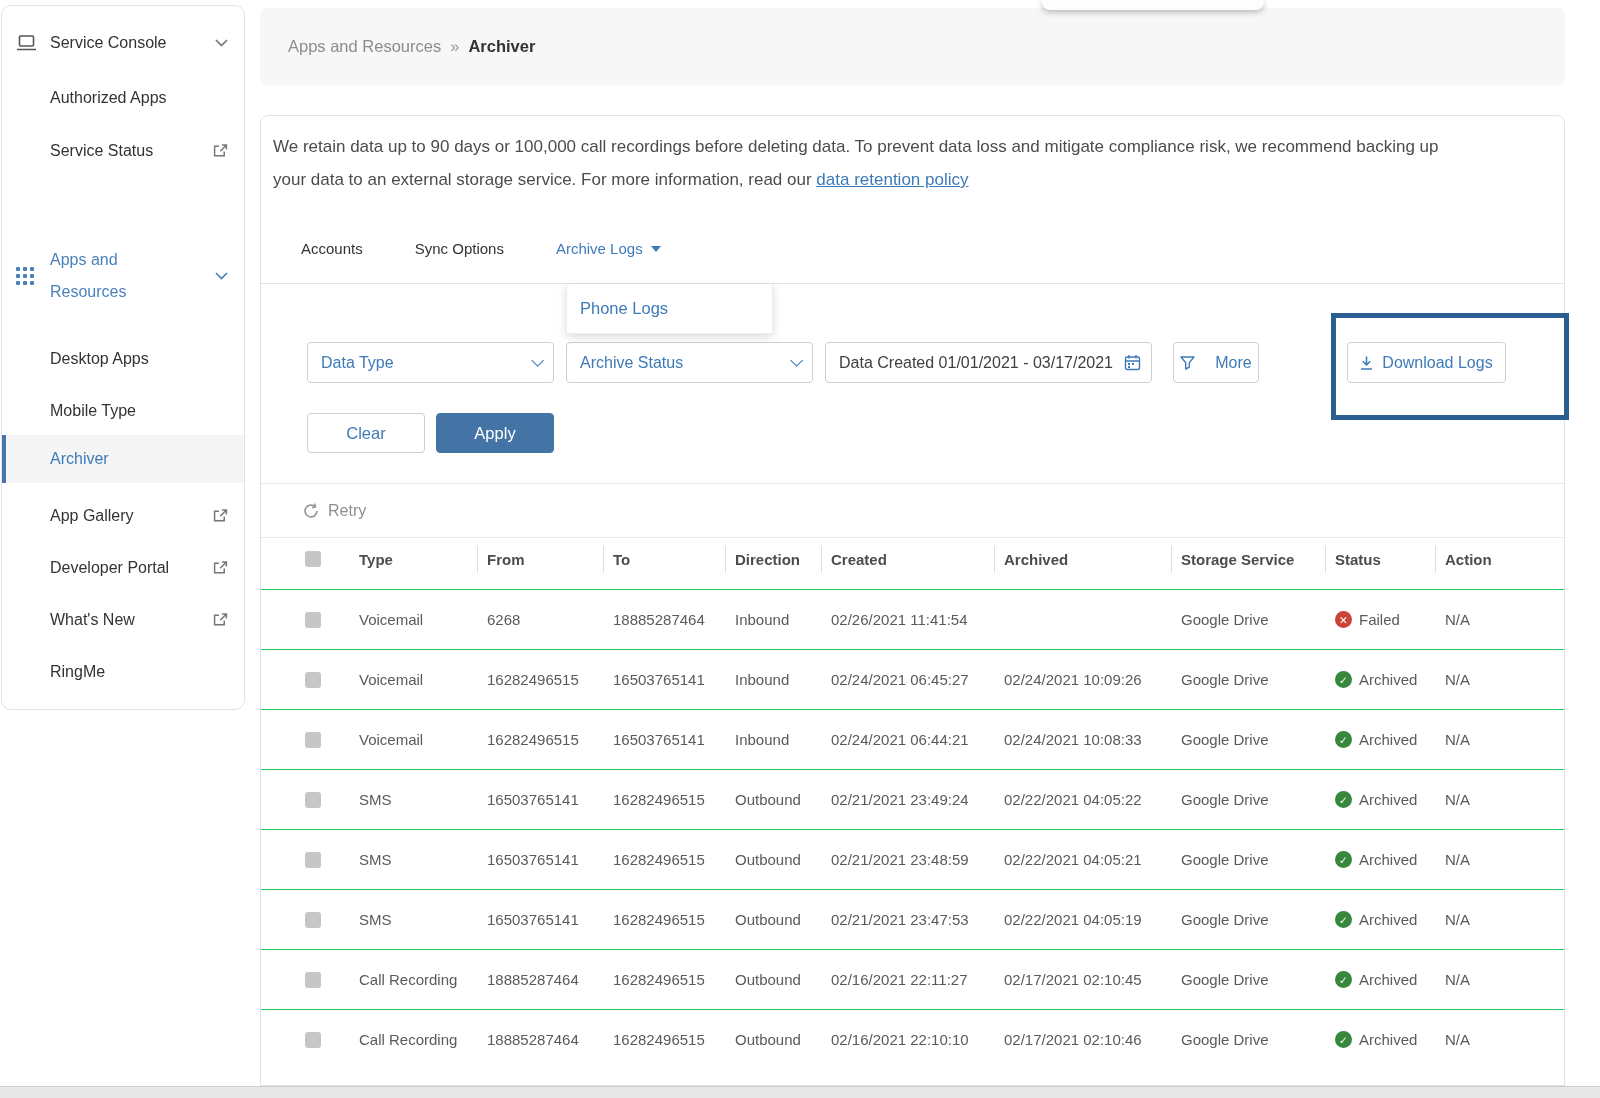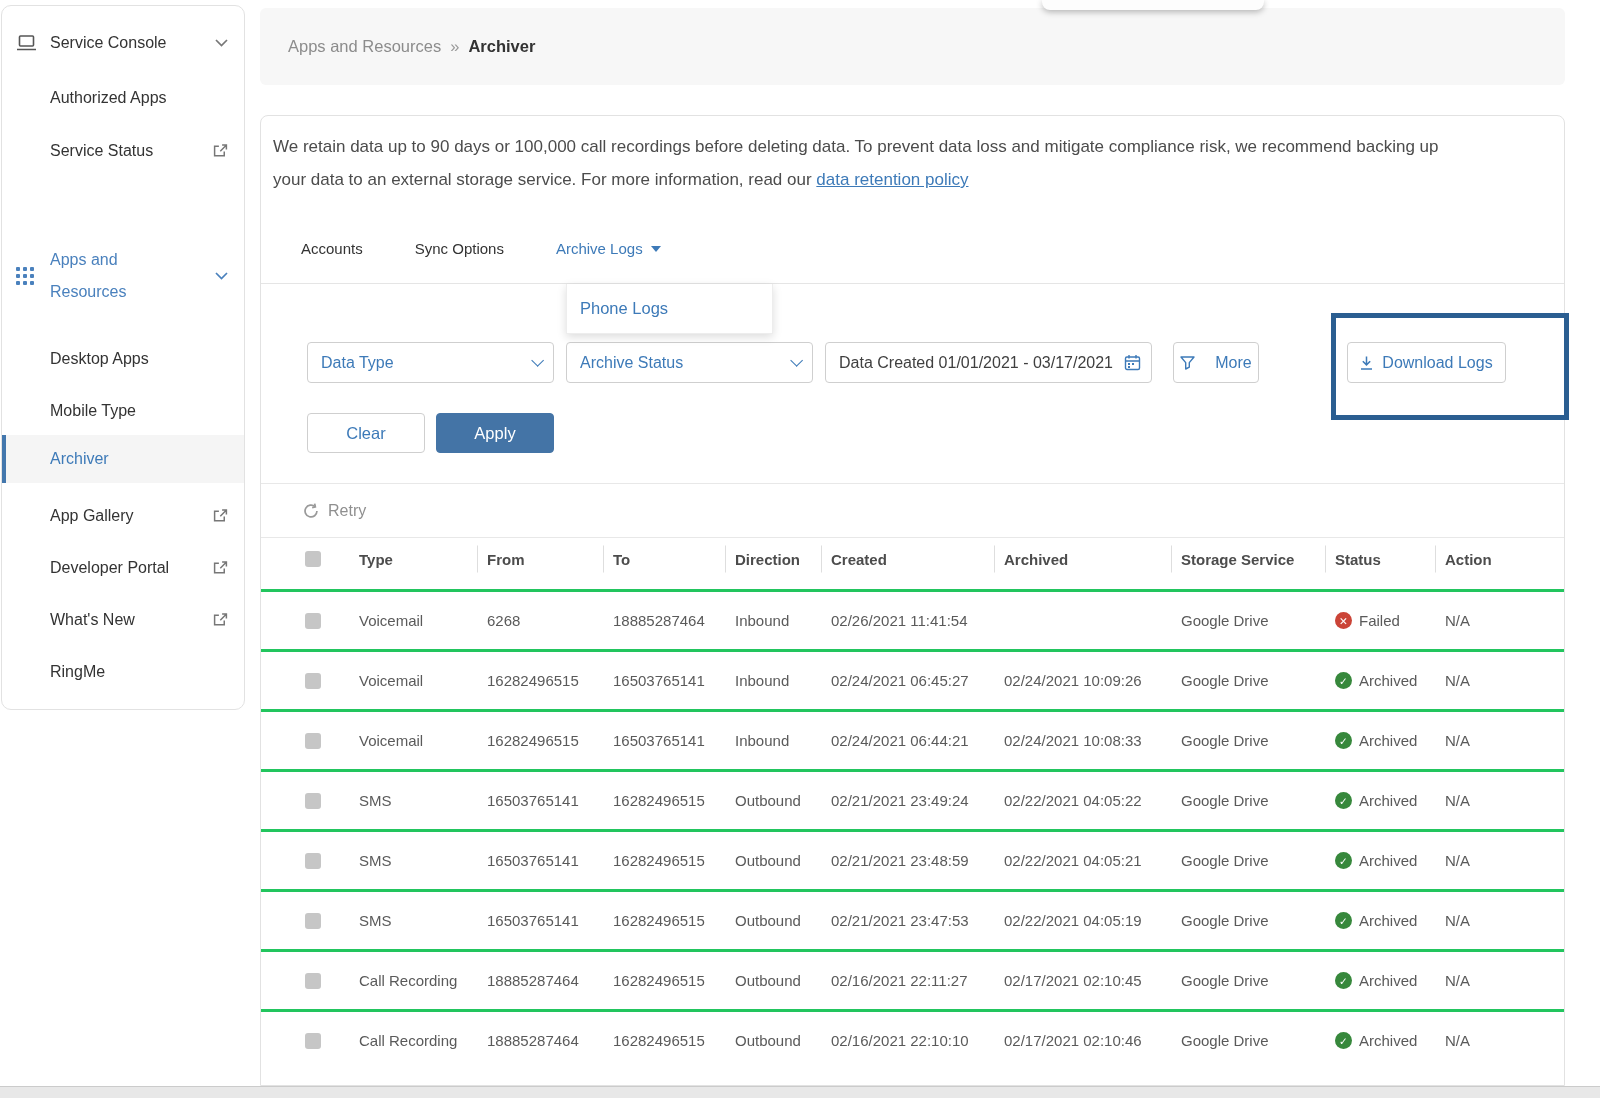--- a/index.html
+++ b/index.html
@@ -76,21 +76,21 @@
   .retry-row { position:absolute; left:0; top:367px; width:100%; height:55px;
                border-top:1px solid #e8e8e8; border-bottom:1px solid #e8e8e8;
                display:flex; align-items:center; padding-left:42px; gap:9px;
                color:#8f8f8f; font-size:16px; cursor:pointer; }
 
   
   .tbl { position:absolute; left:0; top:413px; width:100%; }
   .tr { display:grid; grid-template-columns:54px 128px 126px 122px 96px 173px 177px 154px 110px 1fr;
         padding-left:44px; height:60px; align-items:center; }
   .thead { font-weight:bold; font-size:15px; color:#4c4c4c; }
-  .tbody .tr { border-top:3px solid #22c55e; font-size:15px; color:#5a5a5a; }
+  .tbody .tr { border-top:1px solid #22c55e; font-size:15px; color:#5a5a5a; }
   .cell { position:relative; padding-right:6px; }
   .thead .cell.sep::before { content:''; position:absolute; left:-10px; top:50%; transform:translateY(-50%);
                              width:1px; height:27px; background:#dedede; }
   .checkbox { width:16px; height:16px; background:#c6c6c6; border-radius:3px; cursor:pointer; }
   .status-badge { display:flex; align-items:center; gap:7px; }
   .status-icon { width:17px; height:17px; border-radius:50%; color:#fff; font-size:10.5px; font-weight:bold;
                  display:flex; align-items:center; justify-content:center; }
   .status-icon.failed { background:#cb4437; }
   .status-icon.archived { background:#37883c; }
 

